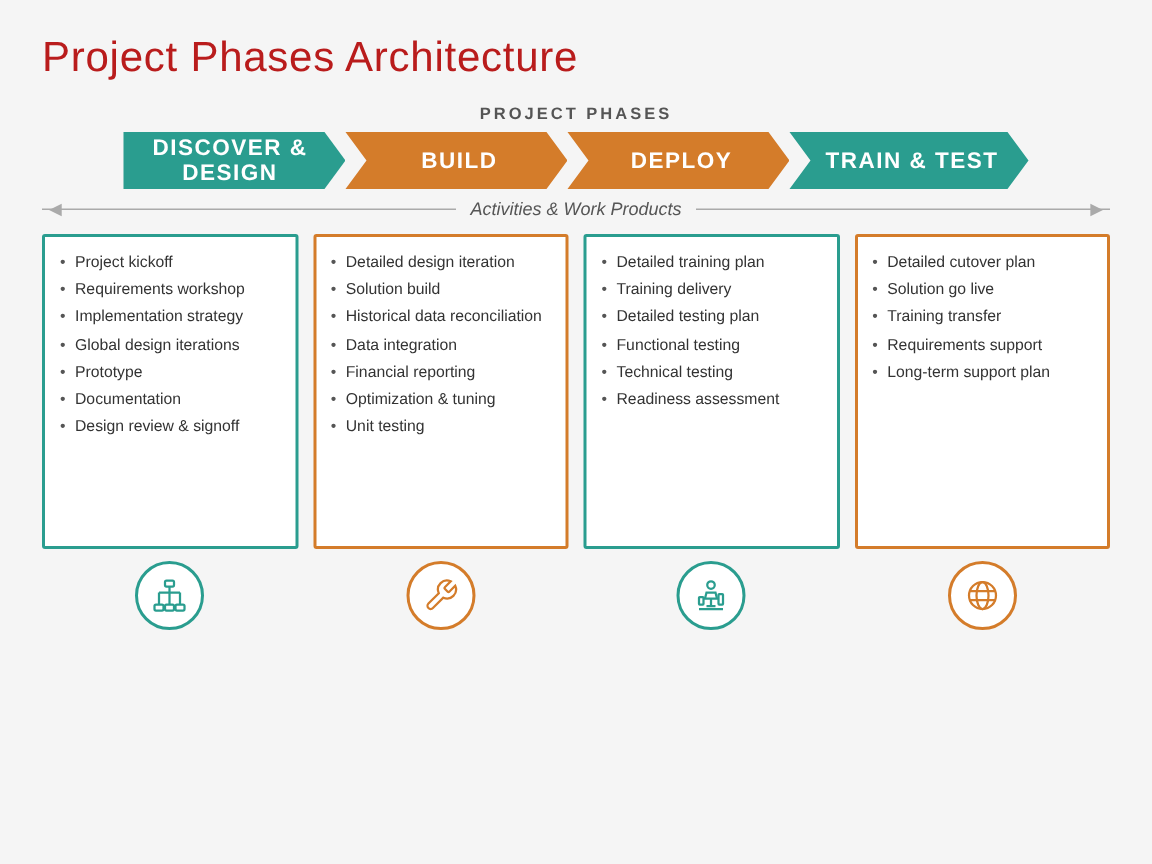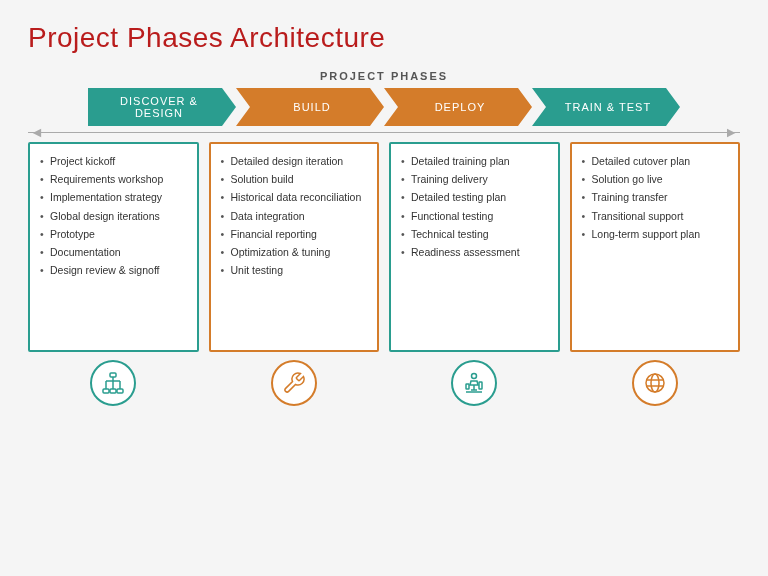--- a/index.html
+++ b/index.html
@@ -40,22 +40,22 @@
       margin-bottom: 4px;
     }
     .phase-arrow {
       display: flex;
       align-items: center;
       justify-content: center;
       position: relative;
       height: 38px;
       min-width: 140px;
       text-align: center;
-      font-size: 11px;
-      font-weight: 400;
+      font-size: 15px;
+      font-weight: 700;
       letter-spacing: 1px;
       color: white;
       clip-path: polygon(0 0, calc(100% - 14px) 0, 100% 50%, calc(100% - 14px) 100%, 0 100%, 14px 50%);
       padding: 0 20px 0 24px;
     }
     .phase-arrow.first {
       clip-path: polygon(0 0, calc(100% - 14px) 0, 100% 50%, calc(100% - 14px) 100%, 0 100%);
       padding: 0 20px 0 14px;
     }
     .phase-teal { background: #2a9d8f; }
@@ -171,20 +171,21 @@
       DEPLOY
     </div>
     <div class="phase-arrow phase-teal" style="min-width:148px;">
       TRAIN &amp; TEST
     </div>
   </div>
 
   <div class="activities-bar">
     <div class="activities-line"></div>
     <span class="arrow-end arrow-left">◄</span>
+    <span class="activities-label">Activities &amp; Work Products</span>
     <span class="arrow-end arrow-right">►</span>
   </div>
 
   <div class="columns-row">
 
     <div class="phase-col">
       <div class="col-box teal-border">
         <ul>
           <li>Project kickoff</li>
           <li>Requirements workshop</li>
@@ -252,21 +253,21 @@
         </svg>
       </div>
     </div>
 
     <div class="phase-col">
       <div class="col-box orange-border">
         <ul>
           <li>Detailed cutover plan</li>
           <li>Solution go live</li>
           <li>Training transfer</li>
-          <li>Transitional support</li>
+          <li>Requirements support</li>
           <li>Long-term support plan</li>
         </ul>
       </div>
       <div class="icon-circle orange-border">
         <svg viewBox="0 0 24 24" fill="none" stroke="#d47c2a" stroke-width="1.5">
           <circle cx="12" cy="12" r="9"></circle>
           <ellipse cx="12" cy="12" rx="4" ry="9"></ellipse>
           <line x1="3" y1="9" x2="21" y2="9"></line>
           <line x1="3" y1="15" x2="21" y2="15"></line>
         </svg>

